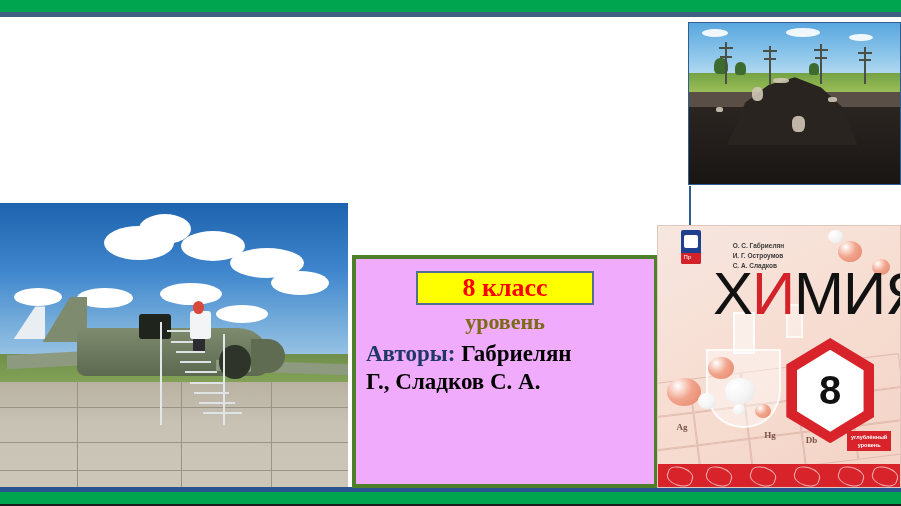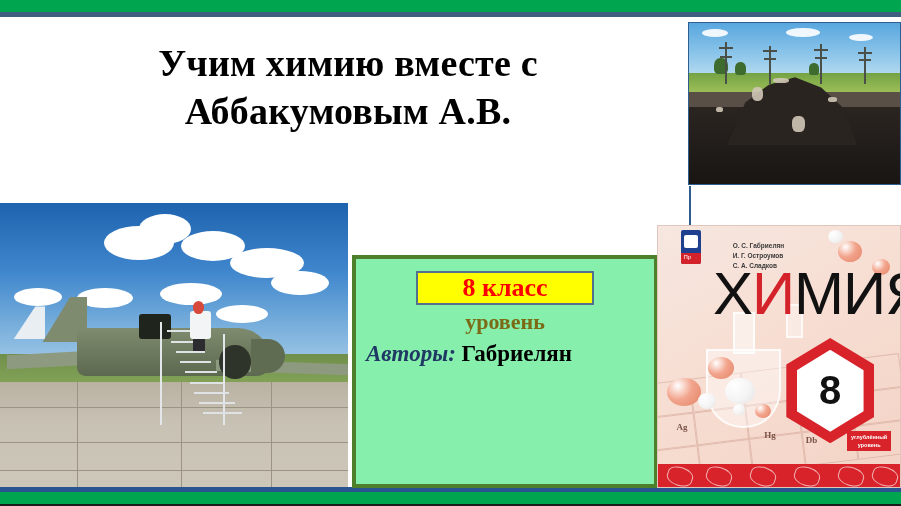--- a/index.html
+++ b/index.html
@@ -73,30 +73,30 @@
   .pp-rail   { position:absolute; background:#e3e7ea; }
   .pp-person-b{ position:absolute; left:54.5%; top:38%; width:6%; height:10%;
                background:#f2f4f6; border-radius:3px; }
   .pp-person-h{ position:absolute; left:55.5%; top:34.5%; width:3.2%; height:4.5%;
                background:#d8493c; border-radius:50%; }
   .pp-person-l{ position:absolute; left:55.5%; top:47%; width:3.5%; height:5%;
                background:#2b2b30; }
 
   
   .infobox { position:absolute; left:352px; top:255px; width:306px; height:233px;
-             background:#86efac; border:4px solid #4e7f2a; padding:8px 10px 6px; }
+             background:#f0abfc; border:4px solid #4e7f2a; padding:8px 10px 6px; }
   .badge   { margin:4px auto 2px; width:178px; height:34px; background:#ffff00;
              border:2px solid #55708e; display:flex; align-items:center; justify-content:center;
              color:#ff0000; font-size:26px; font-weight:bold;
              font-family:"Liberation Serif", serif; }
   .level   { text-align:center; color:#7b6b16; font-size:22px; font-weight:bold;
              line-height:1.15; margin-top:4px; font-family:"Liberation Serif", serif; }
   .authors { margin-top:6px; font-size:23px; font-weight:bold; line-height:1.22;
              color:#000000; font-family:"Liberation Serif", serif; }
-  .authors .lbl { color:#1f3864;font-style:italic; }
+  .authors .lbl { color:#1f3864; }
 
   
   .bookwrap { position:absolute; left:657px; top:225px; width:244px; height:263px;
               overflow:hidden; }
   .book { position:absolute; inset:0;
           background:linear-gradient(150deg,#f6e7e0 0%, #f7ded3 42%, #f3d3c5 100%); }
   .book-grid { position:absolute; left:-6%; top:54%; width:120%; height:40%;
                transform:rotate(-7deg); opacity:.55; }
   .book-grid .cell { position:absolute; border:1px solid #d2a495; }
   .book-el { position:absolute; font-size:9px; color:#7b5346; font-weight:bold;
@@ -151,24 +151,20 @@
 <body>
 
 <div class="slide">
 
   <div class="bar-top-green"></div>
   <div class="bar-top-blue"></div>
   <div class="bar-bot-blue"></div>
   <div class="bar-bot-green"></div>
   <div class="bar-bot-dark"></div>
 
-  <div class="title">
-    <div>Учим химию вместе с</div>
-    <div>Аббакумовым А.В.</div>
-  </div>
 
   <div class="conn-v"></div>
   <div class="conn-h"></div>
 
   <div class="photo-coal">
     <div class="sky"></div>
     <div class="cloud" style="left:6%;top:4%;width:26px;height:8px;"></div>
     <div class="cloud" style="left:46%;top:3%;width:34px;height:9px;"></div>
     <div class="cloud" style="left:76%;top:7%;width:24px;height:7px;"></div>
     <div class="field"></div>
@@ -233,20 +229,21 @@
     <div class="pp-person-h"></div>
   </div>
 
   <div class="infobox">
     <div class="badge">8 класс</div>
     <div class="level">
       <div>уровень</div>
     </div>
     <div class="authors">
       <div><span class="lbl">Авторы:</span><span> Габриелян</span></div>
+      <div>Г., Сладков С. А.</div>
     </div>
   </div>
 
   <div class="bookwrap">
     <div class="book">
 
       <div class="book-grid">
         <div class="cell" style="left:0%;top:0%;width:18%;height:32%;"></div>
         <div class="cell" style="left:18%;top:0%;width:18%;height:32%;"></div>
         <div class="cell" style="left:36%;top:0%;width:18%;height:32%;"></div>

